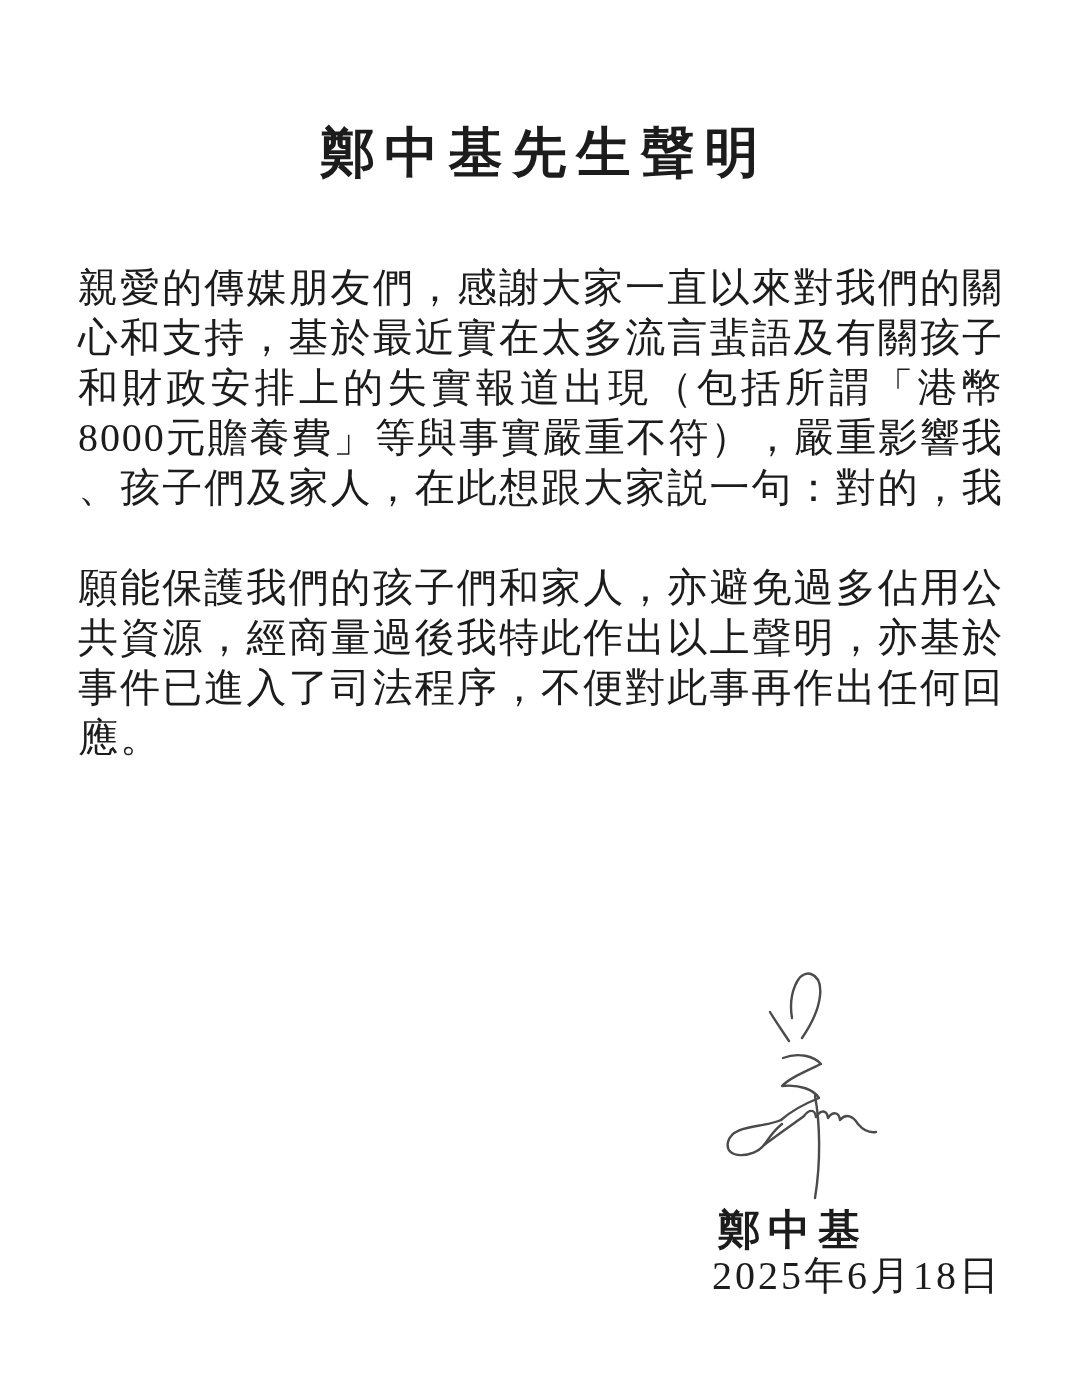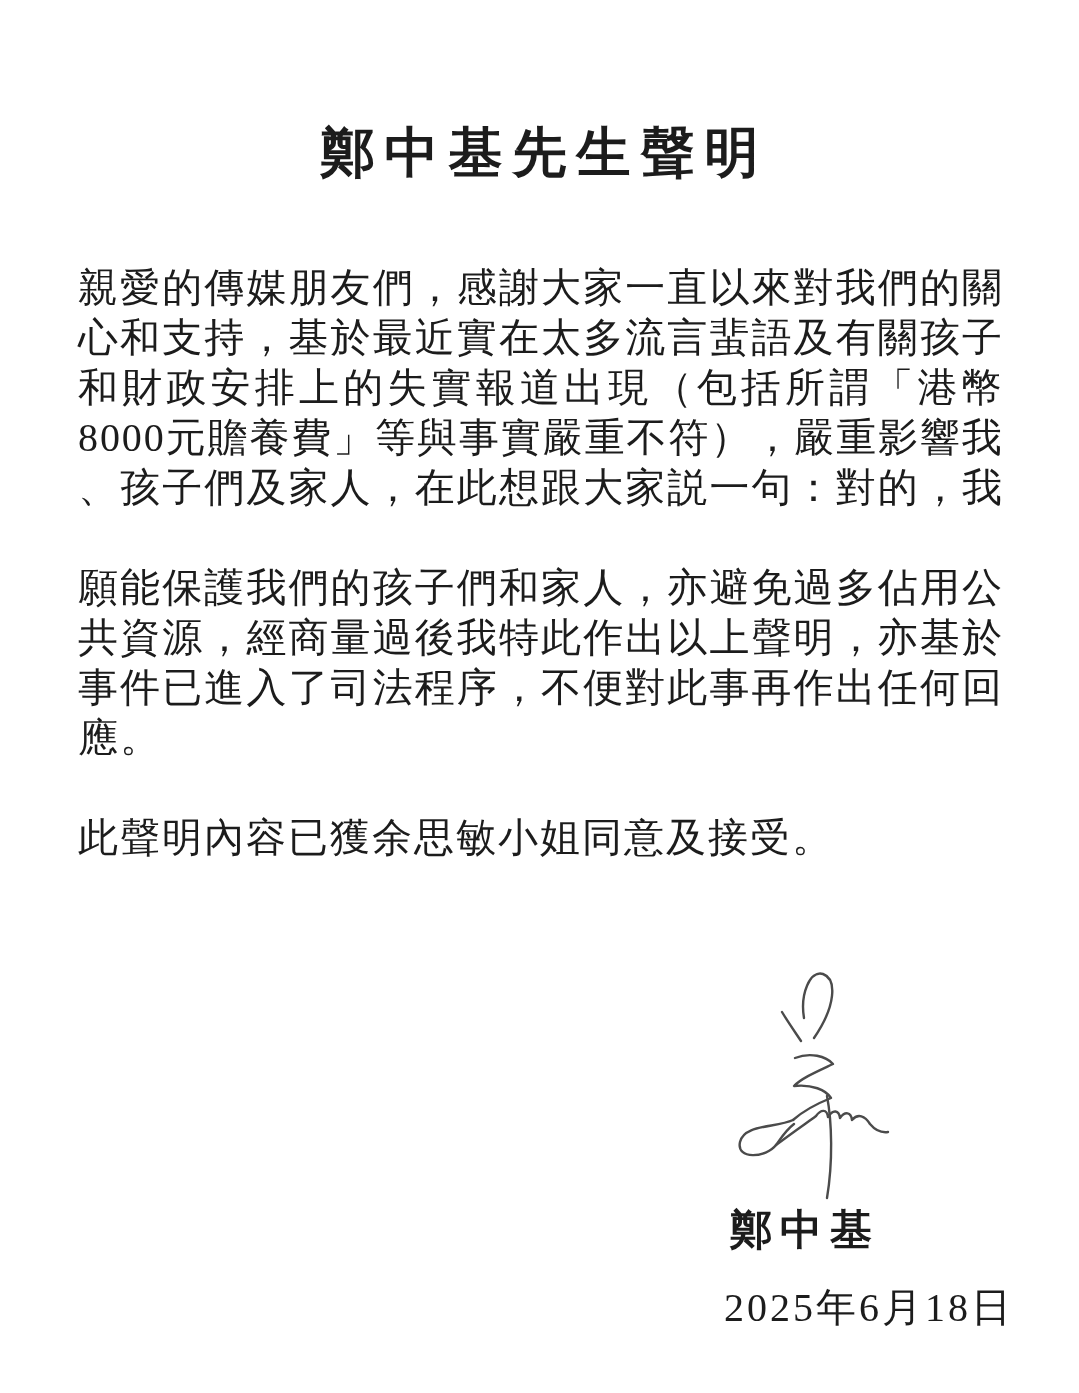--- a/index.html
+++ b/index.html
@@ -42,21 +42,21 @@
     white-space: nowrap;
   }
   .line.justified {
     display: flex;
     justify-content: space-between;
     letter-spacing: 0;
   }
   .line.justified span { display: inline-block; }
   .sign-block {
     position: absolute;
-    left: 12px;
+    left: 0;
     top: 0;
     width: 925px;
     height: 1393px;
     pointer-events: none;
   }
   .signature-svg {
     position: absolute;
     left: 688px;
     top: 962px;
     width: 220px;
@@ -73,21 +73,20 @@
     white-space: nowrap;
   }
   .sign-date {
     position: absolute;
     left: 712px;
     top: 1253px;
     font-size: 40px;
     line-height: 46px;
     letter-spacing: 3px;
     white-space: nowrap;
-    margin-top: 32px;
   }
 </style>
 </head>
 <body>
 
 <div class="page" style="--paper: #ffffff; --ink: #1c1c1c;">
 
   <div class="title">鄭中基先生聲明</div>
 
   <div class="body">
@@ -282,23 +281,20 @@
           <span>事</span>
           <span>再</span>
           <span>作</span>
           <span>出</span>
           <span>任</span>
           <span>何</span>
           <span>回</span>
         </div>
         <div class="line">應。</div>
       </div>
-      <div class="paragraph">
-        <div class="line">此聲明內容已獲余思敏小姐同意及接受。</div>
-      </div>
     </div>
 
   <div class="sign-block">
     <svg class="signature-svg" viewBox="0 0 220 240" fill="none" stroke-linecap="round" stroke-linejoin="round">
       <g stroke="#4b4b4b" stroke-width="2.4" class="sig-strokes">
         <path d="M 104 56 C 100 32, 110 8, 123 12 C 137 17, 136 44, 114 76"></path>
         <path d="M 82 50 C 88 60, 95 70, 101 79"></path>
         <path d="M 95 96 C 110 90, 126 94, 133 102 C 116 110, 102 116, 94 124 C 112 122, 126 128, 131 136 C 116 142, 102 150, 93 158"></path>
         <path d="M 93 158 C 76 166, 44 162, 40 180 C 36 198, 66 196, 76 183 C 81 176, 86 168, 94 162"></path>
         <path d="M 76 183 C 96 168, 108 160, 116 154 C 121 147, 127 147, 128 155 C 133 147, 139 148, 140 156 C 145 149, 151 150, 152 158 C 158 151, 165 154, 170 162 C 175 168, 181 171, 188 170"></path>

